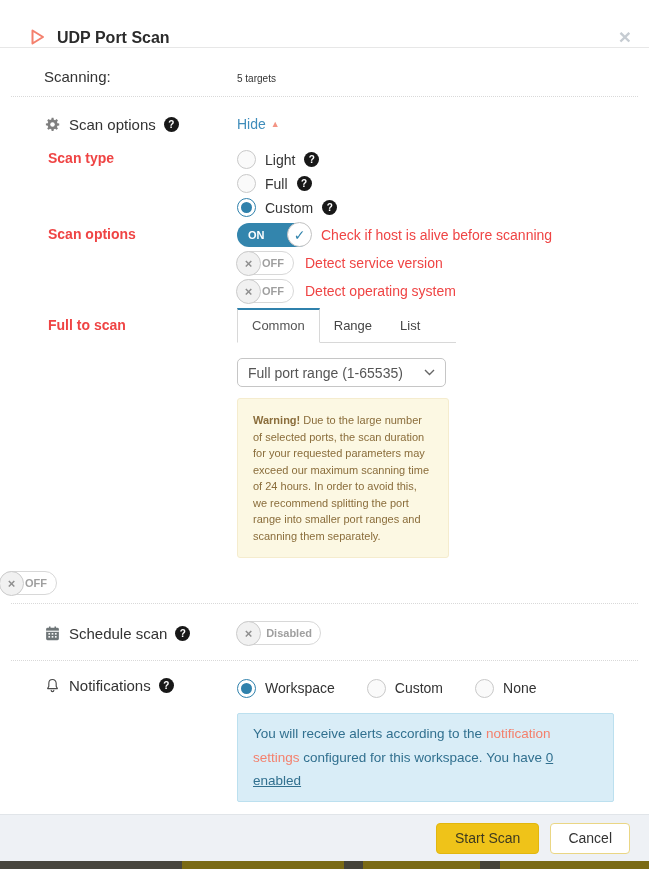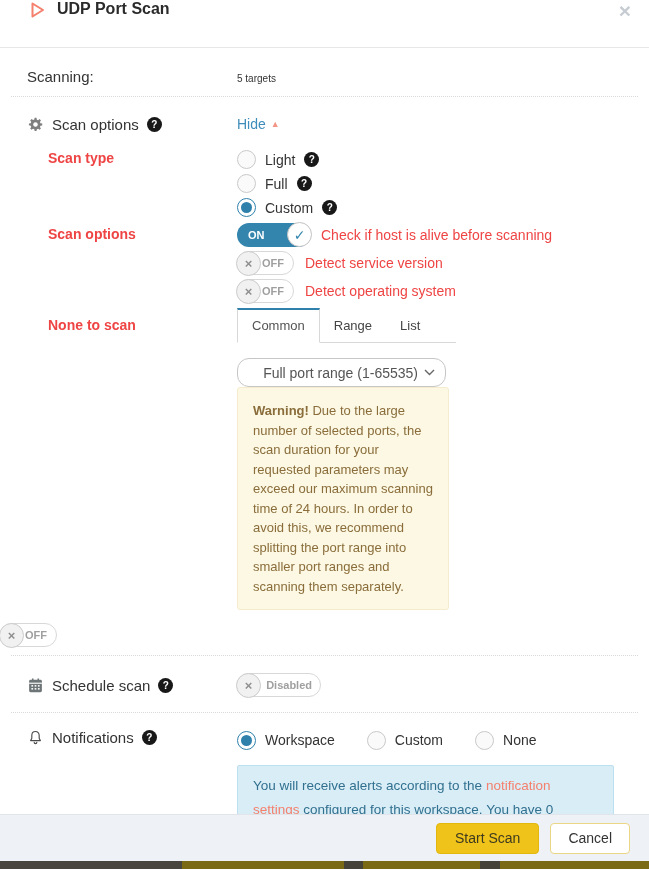--- a/index.html
+++ b/index.html
@@ -1,28 +1,28 @@
 <!DOCTYPE html>
 <html><head>
 <meta charset="utf-8">
 <style>
 *{box-sizing:border-box;margin:0;padding:0}
 html,body{background:#fff}
 body{font-family:"Liberation Sans","DejaVu Sans",sans-serif;width:649px;-webkit-font-smoothing:antialiased}
 .dialog{width:649px;height:869px;background:#fff;display:flex;flex-direction:column;overflow:hidden}
 
 
-.dlg-header{flex:0 0 48px;display:flex;align-items:flex-start;padding:0 18px 0 27px;border-bottom:1px solid #e7e7e7}
+.dlg-header{flex:0 0 48px;display:flex;align-items:flex-end;padding:0 18px 0 27px;border-bottom:1px solid #e7e7e7}
 .dlg-title{font-size:16px;font-weight:700;color:#2b2b2b;margin-left:10px}
 .close-x{margin-left:auto;color:#c6ccd2;font-size:21px;font-weight:700;line-height:1;cursor:pointer}
 
 
 .body{flex:1 1 auto;overflow:hidden}
 .row{display:flex;align-items:flex-start}
-.col-left{flex:0 0 237px;display:flex;align-items:center;gap:8px;padding-left:27px}
+.col-left{flex:0 0 237px;display:flex;align-items:center;gap:8px;padding-left:44px}
 .col-left.sub{padding-left:48px}
 .col-right{flex:1 1 auto;padding-right:14px}
 .main-label{font-size:15px;color:#333}
 .sub-label{font-size:14px;font-weight:700;color:#ef4444}
 .value-text{font-size:10px;color:#333}
 .divider{border-top:1px dotted #d9d9d9;margin:0 11px}
 
 .help{display:inline-flex;width:15px;height:15px;border-radius:50%;background:#181818;color:#fff;font-size:10px;font-weight:700;align-items:center;justify-content:center;flex:0 0 15px}
 
 
@@ -46,25 +46,25 @@
 .toggle.off .knob{left:-2px;background:#f1f1f1;border:1px solid #cbcbcb;color:#8f8f8f;font-size:13px}
 .toggle.wide{width:84px;padding-right:8px}
 .toggle-label{font-size:14px;color:#ef4444}
 
 
 .tabs{display:flex;align-items:flex-end;border-bottom:1px solid #d8d8d8;width:219px;height:33px}
 .tab{padding:8px 14px 9px;font-size:13px;color:#454545;cursor:pointer}
 .tab.active{background:#fff;border:1px solid #d8d8d8;border-top:2px solid #2f81ac;border-bottom:1px solid #fff;margin-bottom:-1px;color:#555}
 
 
-.select{width:209px;height:29px;border:1px solid #c6c6c6;border-radius:12px;display:flex;align-items:center;justify-content:flex-end;padding:0 10px;font-size:14px;color:#555;background:#fff;margin-top:15px;cursor:pointer}
+.select{width:209px;height:29px;border:1px solid #c6c6c6;border-radius:5px;display:flex;align-items:center;justify-content:space-between;padding:0 10px;font-size:14px;color:#555;background:#fff;margin-top:15px;cursor:pointer}
 .chev{color:#666;flex:0 0 auto;margin-left:6px;display:flex}
 
 
-.warning{width:212px;background:#fcf8e3;border:1px solid #f5ecce;border-radius:3px;padding:13px 15px;font-size:13px;line-height:1.5;color:#8a6d3b;}
+.warning{width:212px;background:#fcf8e3;border:1px solid #f5ecce;border-radius:3px;padding:13px 15px;font-size:11px;line-height:1.5;color:#8a6d3b;margin-top:11px}
 .warning b{font-weight:700}
 .info-box{width:377px;background:#d9edf7;border:1px solid #bce0ef;border-radius:2px;padding:8px 15px;font-size:13.5px;line-height:1.75;color:#31708f;margin-top:14px}
 .link-salmon{color:#f4806d;cursor:pointer}
 .link-underline{color:#31708f;text-decoration:underline;cursor:pointer}
 
 
 .radio-inline{display:flex;align-items:flex-end;gap:32px;height:22px}
 .radio-inline .radio-row{margin:0;height:22px}
 
 
@@ -178,21 +178,21 @@
             <span class="knob">×</span>
             <span>OFF</span>
           </span>
           <span class="toggle-label">Detect operating system</span>
         </div>
       </div>
     </div>
 
     <div class="row ports-row">
       <div class="col-left sub" style="align-items:flex-start;padding-top:7px">
-        <span class="sub-label">None to scan</span>
+        <span class="sub-label">Full to scan</span>
       </div>
       <div class="col-right">
         <div class="tabs">
           <div class="tab active">Common</div>
           <div class="tab">Range</div>
           <div class="tab">List</div>
         </div>
         <div class="select">
           <span>Full port range (1-65535)</span>
           <span class="chev">

